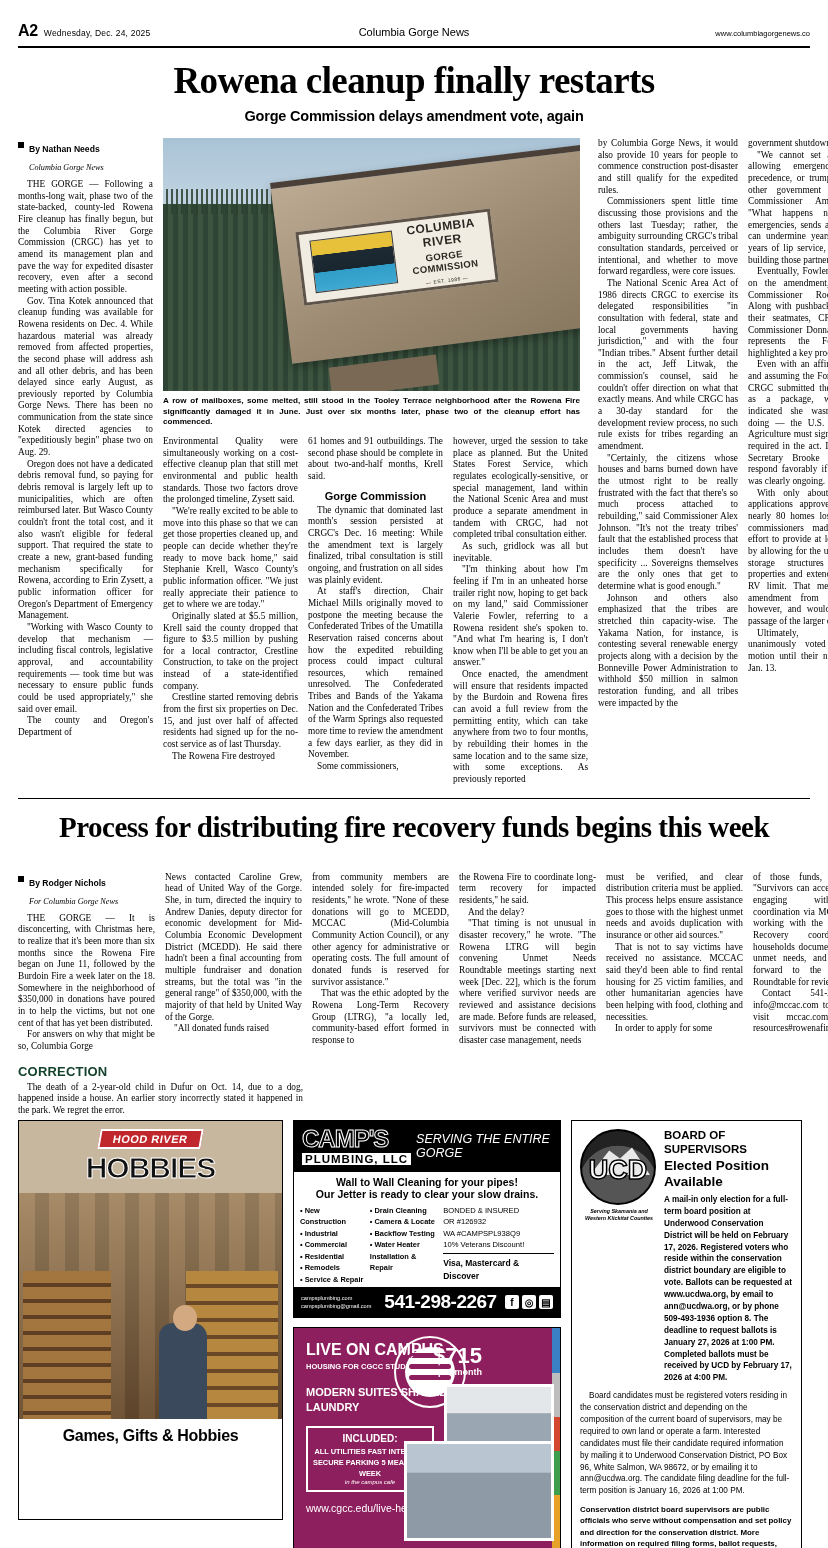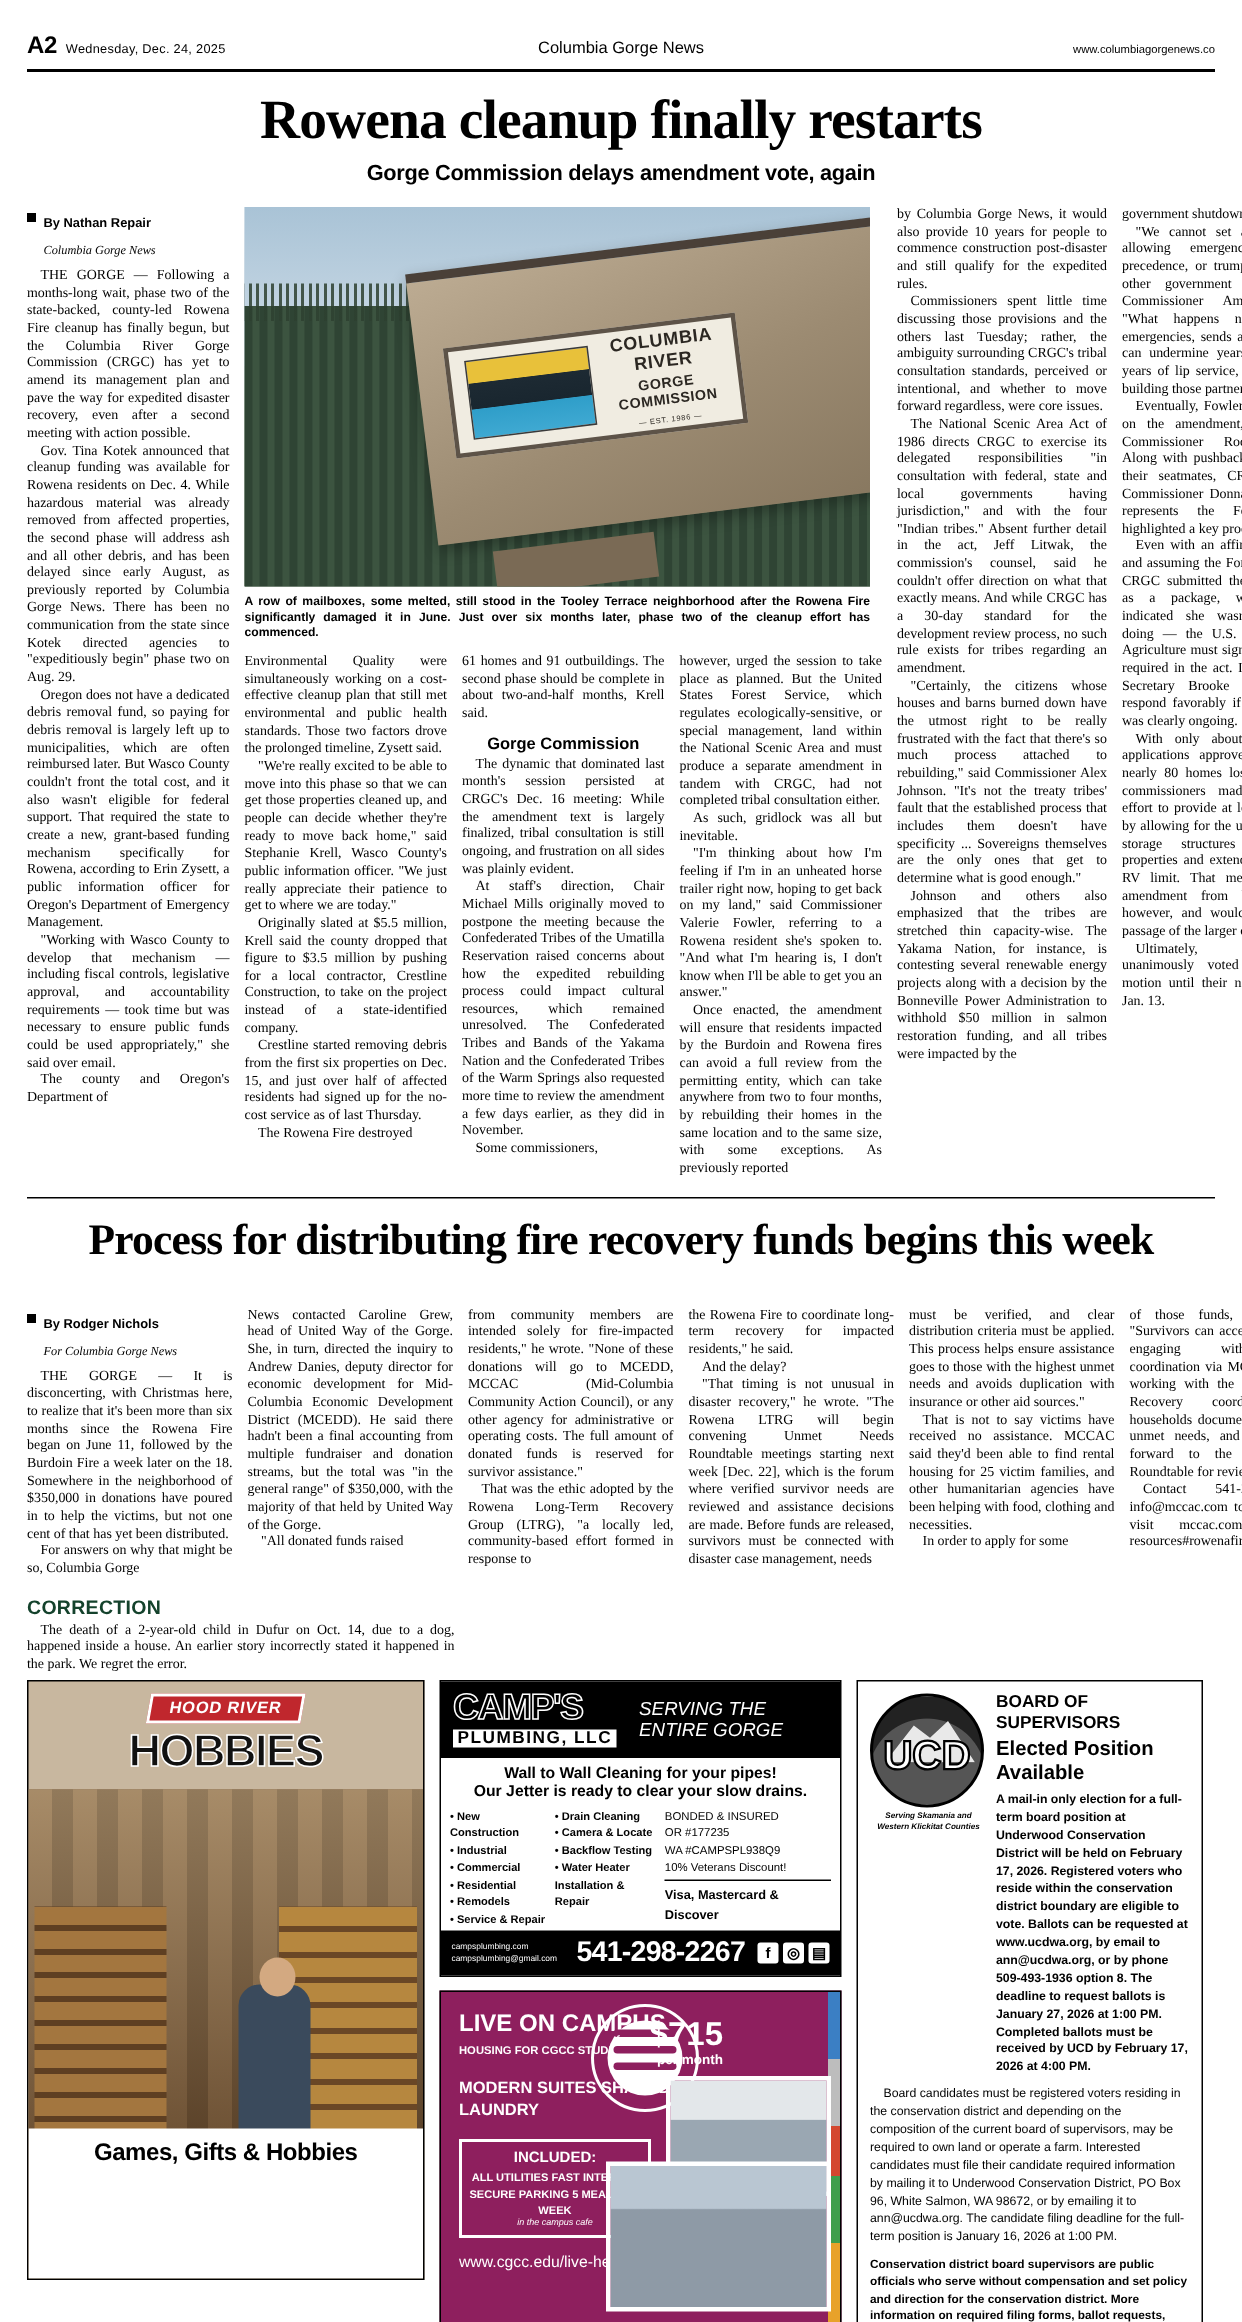--- a/index.html
+++ b/index.html
@@ -139,21 +139,21 @@
   .hb-head { position:absolute; left:154px; top:112px; width:24px; height:26px; background:#d3a981; border-radius:50%;}
   .hb-table { position:absolute; left:30px; top:248px; width:205px; height:52px; background:#6b4a2a;}
   .hb-cups { position:absolute; left:60px; top:232px; width:120px; height:20px;
      background: repeating-linear-gradient(90deg,#d9534f 0 9px,transparent 9px 20px);}
   .hb-bottom { position:absolute; bottom:0; left:0; width:100%; background:#fff; height:100px; text-align:center;}
   .hb-tag { font-family:"Liberation Sans",sans-serif; font-weight:bold; font-size:16px; margin-top:8px; letter-spacing:-.3px;}
   .hb-addr { font-family:"Liberation Sans",sans-serif; font-weight:bold; font-size:9.5px; margin-top:12px; line-height:1.5;}
 
   
   .camps { width: 268px; border: 1px solid #000; background:#fff; }
-  .camps-top { background:#000; color:#fff; display:flex; align-items:center; padding:7px 8px; gap:15px;}
+  .camps-top { background:#000; color:#fff; display:flex; align-items:center; padding:7px 8px; gap:5px;}
   .camps-logo { flex:0 0 auto;}
   .camps-name { font-family:"Liberation Sans",sans-serif; font-weight:bold; font-size:24px;
      letter-spacing:-1px; line-height:.95; -webkit-text-stroke:1px #fff; color:#000;}
   .camps-sub { font-family:"Liberation Sans",sans-serif; font-weight:bold; font-size:11.5px;
      background:#fff; color:#000; padding:0px 3px; letter-spacing:1px; margin-top:2px;}
   .camps-serve { font-family:"Liberation Sans",sans-serif; font-style:italic; font-size:12.5px; line-height:1.15; margin-left:auto;}
   .camps-l1 { font-family:"Liberation Sans",sans-serif; font-weight:bold; font-size:10.5px; text-align:center; margin-top:4px;}
   .camps-l2 { font-family:"Liberation Sans",sans-serif; font-weight:bold; font-size:10.5px; text-align:center;}
   .camps-cols { display:flex; gap:4px; padding:5px 6px 2px 6px; font-family:"Liberation Sans",sans-serif; font-size:7.4px; font-weight:bold;}
   .camps-cols ul { list-style:none; line-height:1.55;}
@@ -228,21 +228,21 @@
   <div class="art1">
     <div class="headline-1">Rowena cleanup finally restarts</div>
     <div class="deck-1">Gorge Commission delays amendment vote, again</div>
 
     <div class="a1-body">
 
       <div class="col">
         <div class="byline-box">
           <span class="bsq"></span>
           <span>
-            <span class="byname">By Nathan Repair</span><br>
+            <span class="byname">By Nathan Needs</span><br>
             <span class="byorg">Columbia Gorge News</span>
           </span>
         </div>
         <p class="bt">THE GORGE — Following a months-long wait, phase two of the state-backed, county-led Rowena Fire cleanup has finally begun, but the Columbia River Gorge Commission (CRGC) has yet to amend its management plan and pave the way for expedited disaster recovery, even after a second meeting with action possible.</p>
         <p class="bt">Gov. Tina Kotek announced that cleanup funding was available for Rowena residents on Dec. 4. While hazardous material was already removed from affected properties, the second phase will address ash and all other debris, and has been delayed since early August, as previously reported by Columbia Gorge News. There has been no communication from the state since Kotek directed agencies to "expeditiously begin" phase two on Aug. 29.</p>
         <p class="bt">Oregon does not have a dedicated debris removal fund, so paying for debris removal is largely left up to municipalities, which are often reimbursed later. But Wasco County couldn't front the total cost, and it also wasn't eligible for federal support. That required the state to create a new, grant-based funding mechanism specifically for Rowena, according to Erin Zysett, a public information officer for Oregon's Department of Emergency Management.</p>
         <p class="bt">"Working with Wasco County to develop that mechanism — including fiscal controls, legislative approval, and accountability requirements — took time but was necessary to ensure public funds could be used appropriately," she said over email.</p>
         <p class="bt">The county and Oregon's Department of</p>
       </div>
 
@@ -403,21 +403,21 @@
           </ul>
           <ul>
             <li>• Drain Cleaning</li>
             <li>• Camera &amp; Locate</li>
             <li>• Backflow Testing</li>
             <li>• Water Heater</li>
             <li>   Installation  &amp; Repair</li>
           </ul>
           <div class="camps-c3">
             <div>BONDED &amp; INSURED</div>
-            <div>OR #177235</div>
+            <div>OR #126932</div>
             <div>WA #CAMPSPL938Q9</div>
             <div>10% Veterans Discount!</div>
             <div class="camps-visa">Visa, Mastercard &amp; Discover</div>
           </div>
         </div>
         <div class="camps-bot">
           <div class="camps-web">
             <div>campsplumbing.com</div>
             <div>campsplumbing@gmail.com</div>
           </div>

